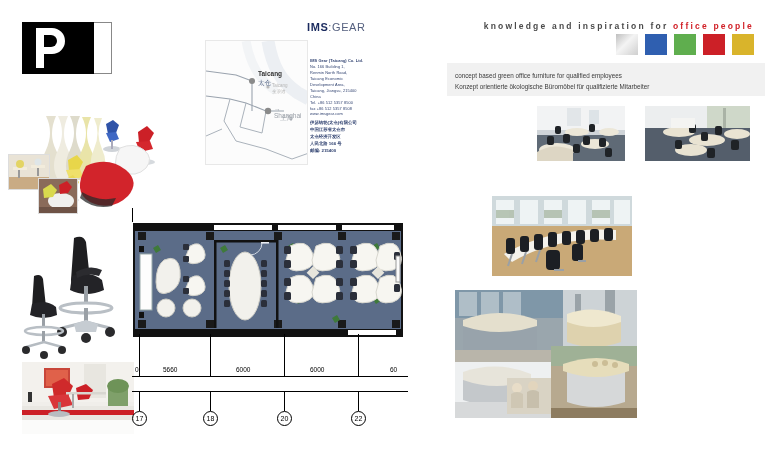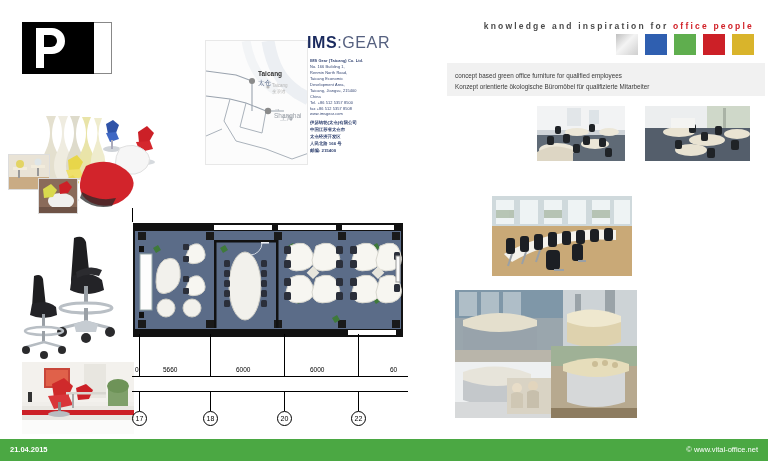--- a/index.html
+++ b/index.html
@@ -18,21 +18,21 @@
   .vo-logo .pdot { position:absolute; left:8px; top:4px; width:44px; height:44px; }
   .vo-logo .txt {
     position:absolute; left:20px; top:30px; font-size:15.5px; font-weight:bold;
     letter-spacing:-0.3px; white-space:nowrap; color:#000;
   }
   .vo-logo .txt .w { color:#fff; }
   .vo-logo .reg { font-size:8px; vertical-align:super; }
   .vo-logo .frame { position:absolute; left:0; top:0; width:90px; height:52px; border:1px solid #888; }
 
   .ims-logo {
-    position:absolute; left:307px; top:34px; font-size:16px;
+    position:absolute; left:307px; top:21px; font-size:11px;
     letter-spacing:0.6px; color:#1a2a5e; white-space:nowrap;
   }
   .ims-logo b { font-weight:bold; }
   .ims-logo span.g { font-weight:normal; color:#55607f; }
 
   .tagline {
     position:absolute; right:14px; top:21px; font-size:8.5px;
     letter-spacing:2.2px; color:#4a4a4a; white-space:nowrap; font-weight:bold;text-align:center;
   }
   .tagline .red { color:#d12027; }
@@ -558,18 +558,14 @@
       <div class="dimtxt" style="left:262px;top:8px;">60</div>
 
       <div class="bubble" style="left:4px;  top:53px;">17</div>
       <div class="bubble" style="left:75px; top:53px;">18</div>
       <div class="bubble" style="left:149px;top:53px;">20</div>
       <div class="bubble" style="left:223px;top:53px;">22</div>
     </div>
   </div>
 
   <div class="footer-top"></div>
-  <div class="footer">
-    <div class="date">21.04.2015</div>
-    <div class="cr">© www.vital-office.net</div>
-  </div>
 
 </div>
 
 </body></html>

